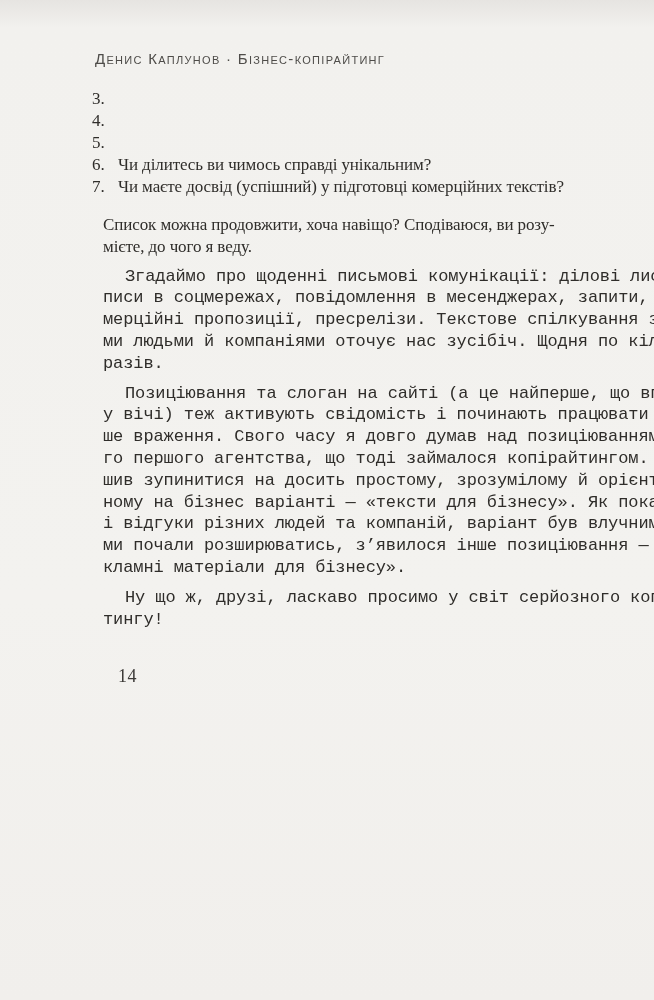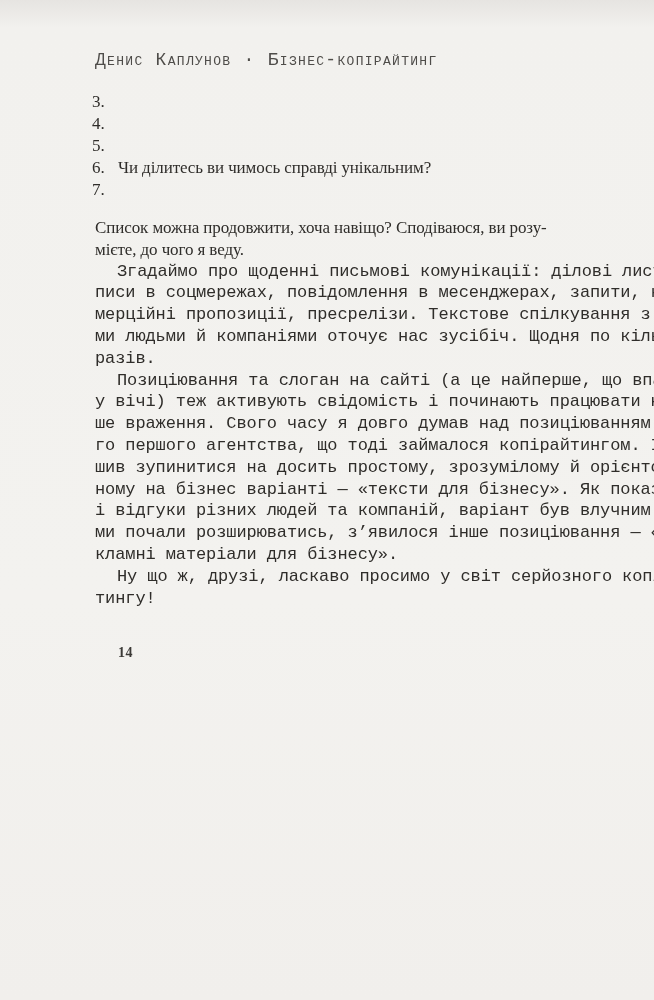--- a/index.html
+++ b/index.html
@@ -12,23 +12,23 @@
     width: 654px;
     height: 1000px;
     box-sizing: border-box;
     padding: 50px 28px 0 95px;
     overflow: hidden;
     background: linear-gradient(180deg, #e6e4e1 0px, #f2f1ee 28px, #f3f2ef 60%, #f1efec 100%);
     color: #2f2d2a;
     font-family: "Liberation Serif", "DejaVu Serif", serif;
   }
   .running-header {
-    font-family: Liberation Mono, monospace;
+    font-family: Liberation Sans, sans-serif;
     font-variant: small-caps;
-    font-size: 18px;
+    font-size: 15px;
     letter-spacing: 1.3px;
     color: #4e4c49;
     margin: 0 0 21px 0;
     white-space: nowrap;
   }
   .qlist {
     list-style: none;
     margin: 0 0 16px -3px;
     padding: 0;
     font-size: 17px;
@@ -42,33 +42,32 @@
   .qlist .num {
     width: 26px;
     flex-shrink: 0;
   }
   .body-text {
     font-size: 17px;
     line-height: 21.8px;
     letter-spacing: -0.1px;
   }
   .para {
-    margin: 0;
+    margin: 8px;
     white-space: pre;
   }
   .para.indented {
     text-indent: 22px;
     font-family: Liberation Mono, monospace;
   }
   .page-number {
     margin: 36px 0 8px 23px;
-    font-size: 14px;
+    font-size: 18px;
     letter-spacing: 0.5px;
     color: #3c3a37;
-    font-weight: bold;
   }
 </style>
 </head>
 <body>
 
 <div class="page">
 
   <div class="running-header">Денис Каплунов · Бізнес-копірайтинг</div>
 
   <ol class="qlist">
@@ -80,20 +79,21 @@
     </li>
     <li>
       <span class="num">5.</span>
     </li>
     <li>
       <span class="num">6.</span>
         <span class="qtext">Чи ділитесь ви чимось справді унікальним?</span>
     </li>
     <li>
       <span class="num">7.</span>
+        <span class="qtext">Чи маєте досвід (успішний) у підготовці комерційних текстів?</span>
     </li>
   </ol>
 
   <div class="body-text">
     <p class="para">Список можна продовжити, хоча навіщо? Сподіваюся, ви розу-
 мієте, до чого я веду.</p>
     <p class="para indented">Згадаймо про щоденні письмові комунікації: ділові листи, до-
 писи в соцмережах, повідомлення в месенджерах, запити, ко-
 мерційні пропозиції, пресрелізи. Текстове спілкування з інши-
 ми людьми й компаніями оточує нас зусібіч. Щодня по кілька

